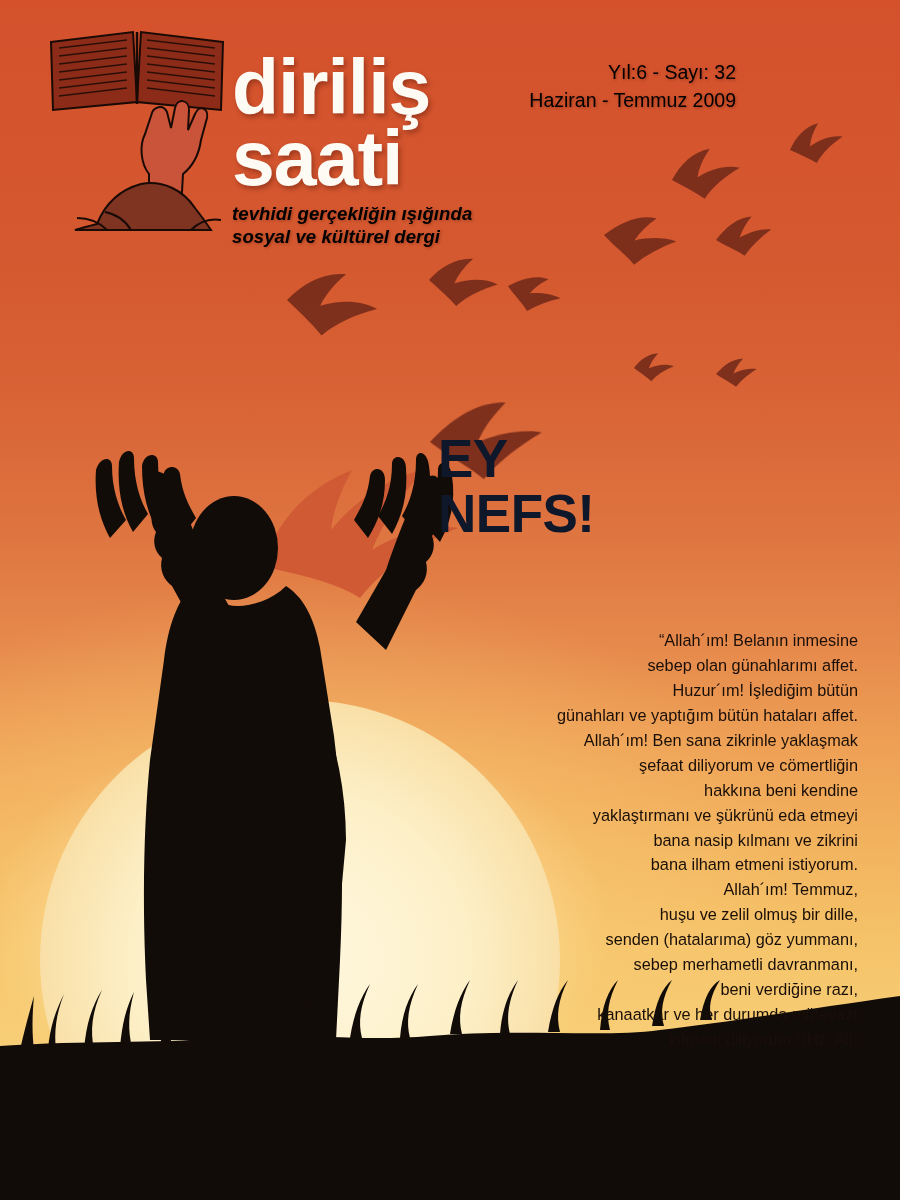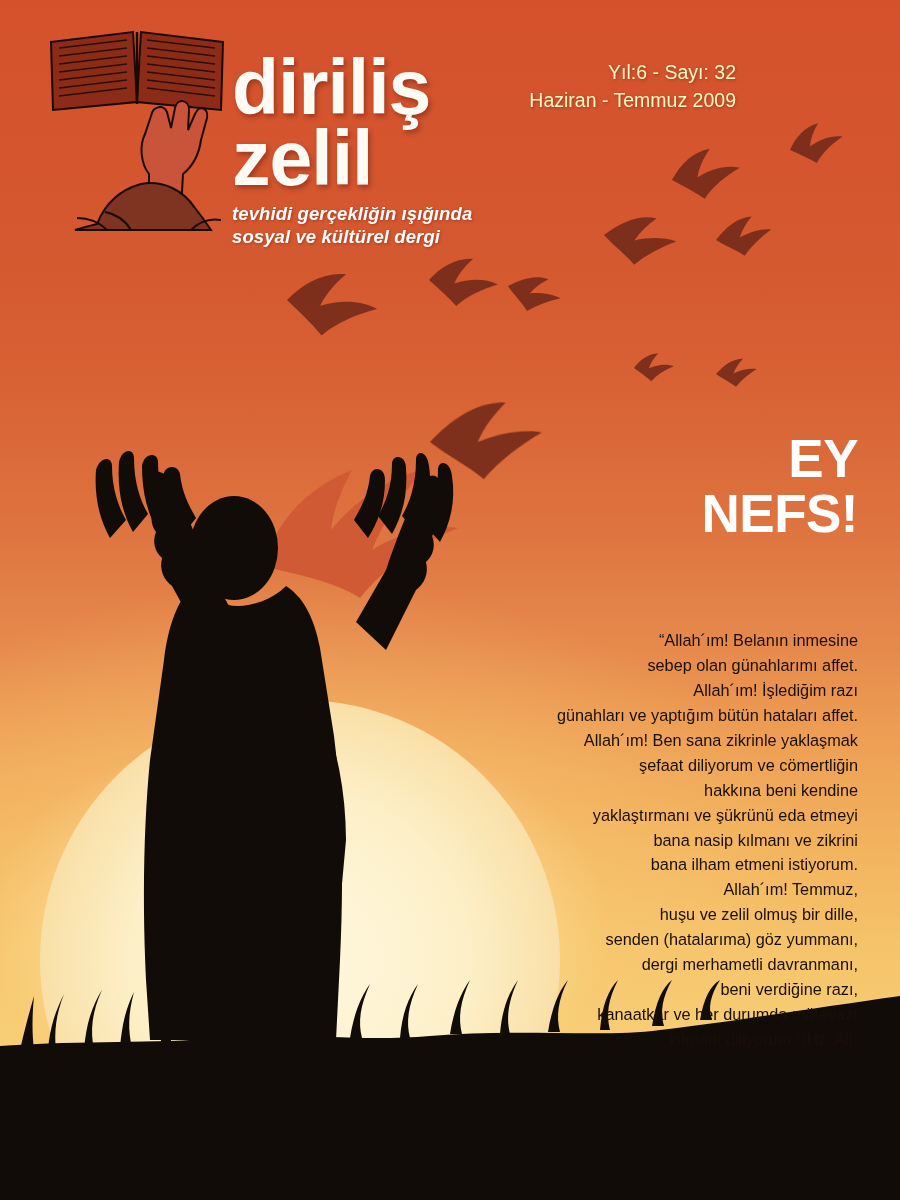--- a/index.html
+++ b/index.html
@@ -85,47 +85,46 @@
   .title-main {
     color: #fdfbf4;
     font-weight: bold;
     font-size: 77px;
     line-height: 0.92em;
     letter-spacing: -1px;
     text-shadow: 2px 3px 5px rgba(90,25,10,0.45);
   }
   .title-sub {
     margin-top: 8px;
-    color: #ffffff;
+    color: #000000;
     font-style: italic;
     font-weight: bold;
     font-size: 18.5px;
     line-height: 1.28em;
     letter-spacing: 0.1px;
     text-shadow: 1px 1px 3px rgba(90,25,10,0.4);
   }
   .issue-info {
     position: absolute;
     right: 44px;
     top: 58px;
     text-align: right;
-    color: #fef9c3;
+    color: #000000;
     font-size: 19.5px;
     line-height: 1.45em;
     text-shadow: 1px 1px 3px rgba(90,25,10,0.45);
   }
 
   
   .headline {
     position: absolute;
     right: 42px;
     top: 432px;
     width: 420px;
-    text-align: right;
-    color: #ffffff;
+    color: #0f172a;
     font-weight: bold;
     font-size: 53px;
     line-height: 1.03em;
     letter-spacing: -0.5px;
   }
   .headline div { white-space: nowrap; }
 
   
   .quote {
     position: absolute;
@@ -264,51 +263,51 @@
         <g stroke="#1a0a05" stroke-width="2" fill="none">
           <path d="M62,206 C54,198 44,194 32,194"></path>
           <path d="M146,206 C154,198 164,194 176,196"></path>
           <path d="M86,206 C80,196 70,190 60,188"></path>
         </g>
       </svg>
     </div>
 
     <div class="title-block">
       <div class="title-main">diriliş</div>
-      <div class="title-main">zelil</div>
+      <div class="title-main">saati</div>
       <div class="title-sub">
         <div>tevhidi gerçekliğin ışığında</div>
         <div>sosyal ve kültürel dergi</div>
       </div>
     </div>
 
     <div class="issue-info">
       <div>Yıl:6 - Sayı: 32</div>
       <div>Haziran - Temmuz 2009</div>
     </div>
   </div>
 
   <div class="headline">
     <div>EY</div>
     <div>NEFS!</div>
   </div>
 
   <div class="quote" id="quote-block">
       <p>“Allah´ım! Belanın inmesine</p>
       <p>sebep olan günahlarımı affet.</p>
-      <p>Allah´ım! İşlediğim razı</p>
+      <p>Huzur´ım! İşlediğim bütün</p>
       <p>günahları ve yaptığım bütün hataları affet.</p>
       <p>Allah´ım! Ben sana zikrinle yaklaşmak</p>
       <p>şefaat diliyorum ve cömertliğin</p>
       <p>hakkına beni kendine</p>
       <p>yaklaştırmanı ve şükrünü eda etmeyi</p>
       <p>bana nasip kılmanı ve zikrini</p>
       <p>bana ilham etmeni istiyorum.</p>
       <p>Allah´ım! Temmuz,</p>
       <p>huşu ve zelil olmuş bir dille,</p>
       <p>senden (hatalarıma) göz yummanı,</p>
-      <p>dergi merhametli davranmanı,</p>
+      <p>sebep merhametli davranmanı,</p>
       <p>beni verdiğine razı,</p>
       <p>kanaatkâr ve her durumda mütevazı</p>
       <p>kılmanı diliyorum.”(Hz. Ali)</p>
     </div>
 
 </div>
 
 </body></html>

